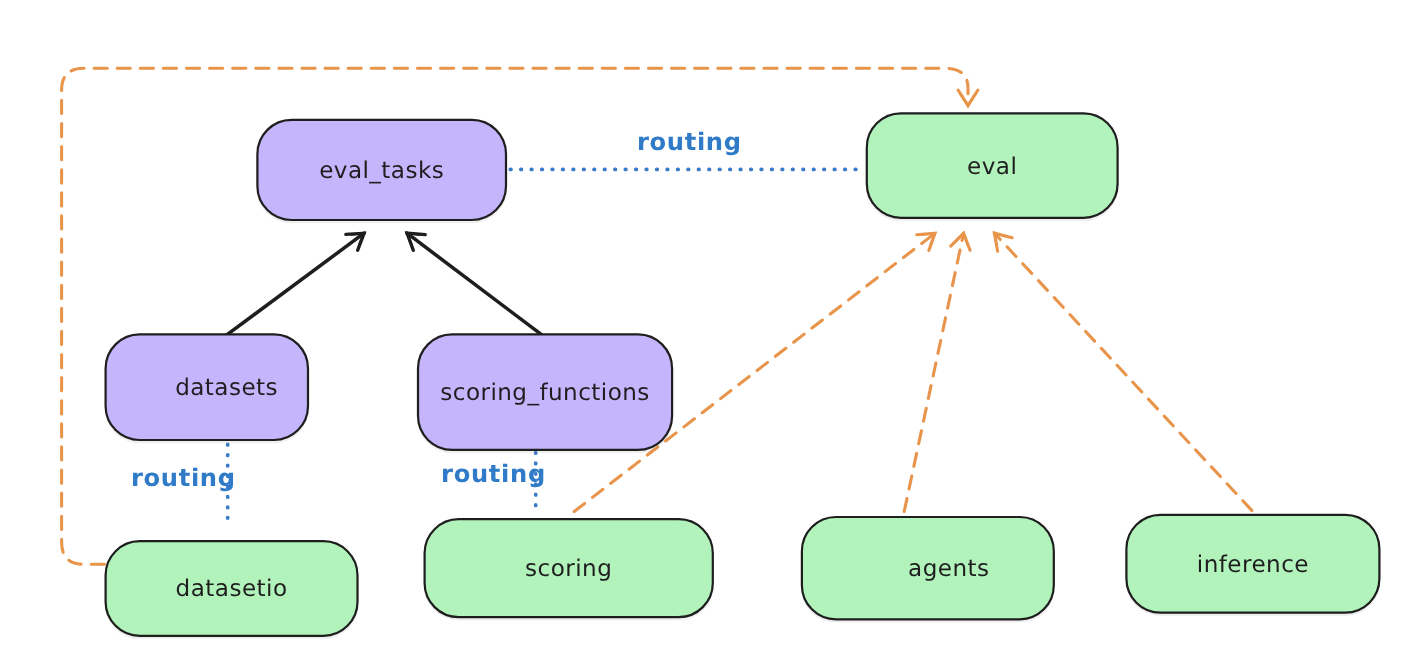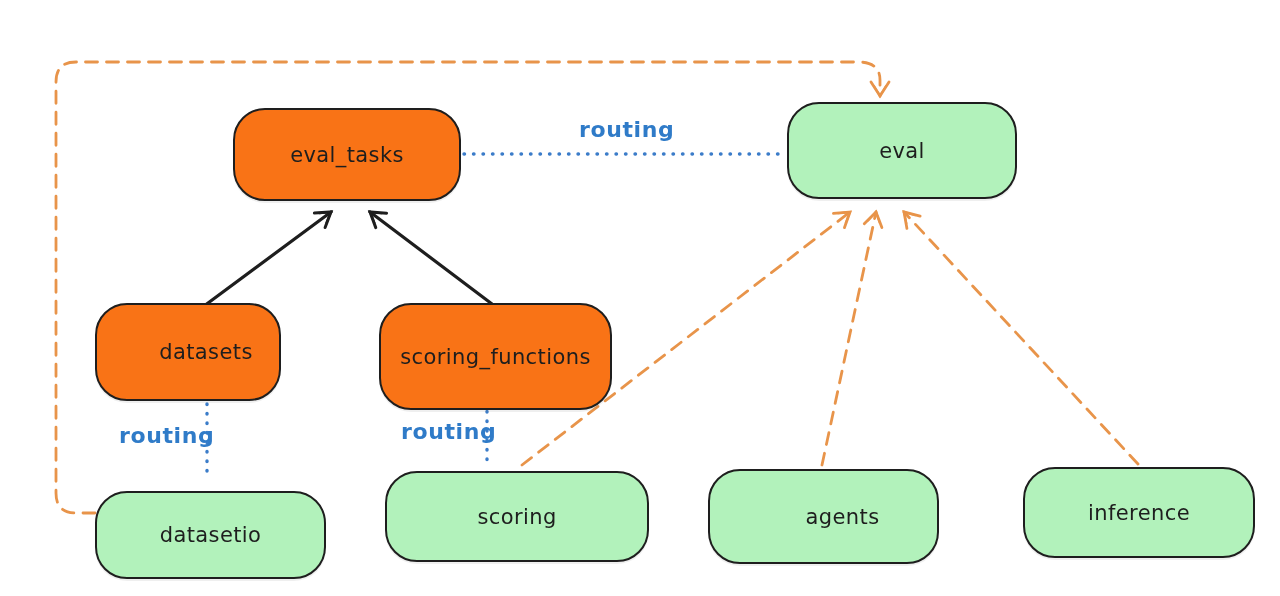--- a/index.html
+++ b/index.html
@@ -26,21 +26,21 @@
     border: 2.6px solid #1e1e1e;
     border-radius: 32px;
     display: flex;
     align-items: center;
     justify-content: center;
     font-size: 21px;
     letter-spacing: 0.4px;
     color: #1e1e1e;
     box-shadow: 0 2px 0 rgba(120,120,120,0.12);
   }
-  .node.api { background: #f97316; }
+  .node.api { background: #c4b5fd; }
   .node.provider { background: #b2f2bb; align-items: center; }
 
   .edge-label {
     position: absolute;
     color: #2f7bc8;
     font-size: 22px;
     font-weight: 600;
     letter-spacing: 0.6px;
   }
 </style>
@@ -91,21 +91,21 @@
   </div>
 
   <div class="node provider" style="left:95px; top:491px; width:231px; height:88px;">
     <span>datasetio</span>
   </div>
 
   <div class="node provider" style="left:385px; top:471px; width:264px; height:91px;">
     <span>scoring</span>
   </div>
 
-  <div class="node provider" style="left:708px; top:469px; width:231px; height:95px;padding-left:38px;">
+  <div class="node provider" style="left:728px; top:469px; width:231px; height:95px;padding-left:38px;">
     <span>agents</span>
   </div>
 
   <div class="node provider" style="left:1023px; top:467px; width:232px; height:91px;">
     <span>inference</span>
   </div>
 
   <div class="edge-label" style="left:579px; top:117px;">routing</div>
 
   <div class="edge-label" style="left:119px; top:423px;">routing</div>

